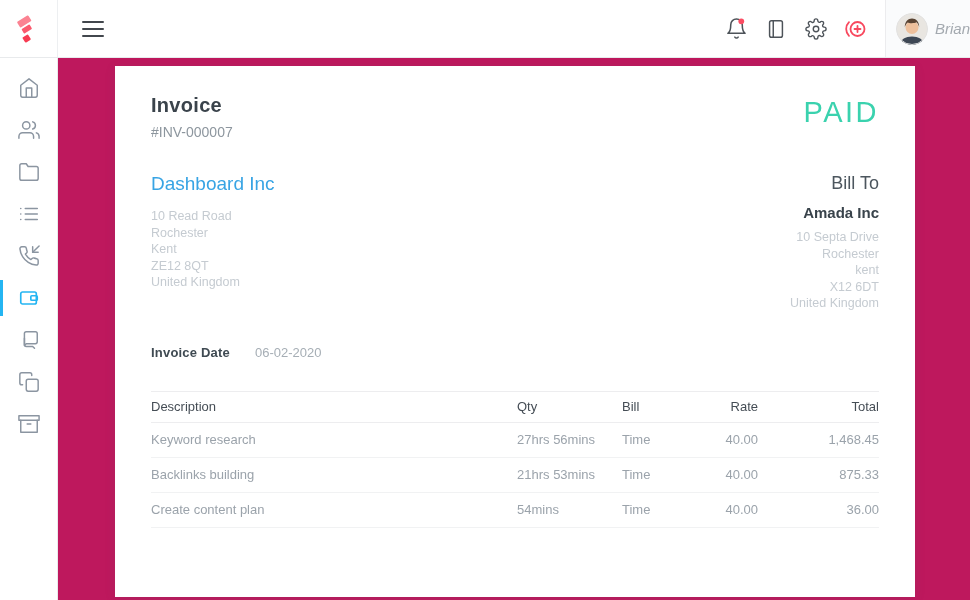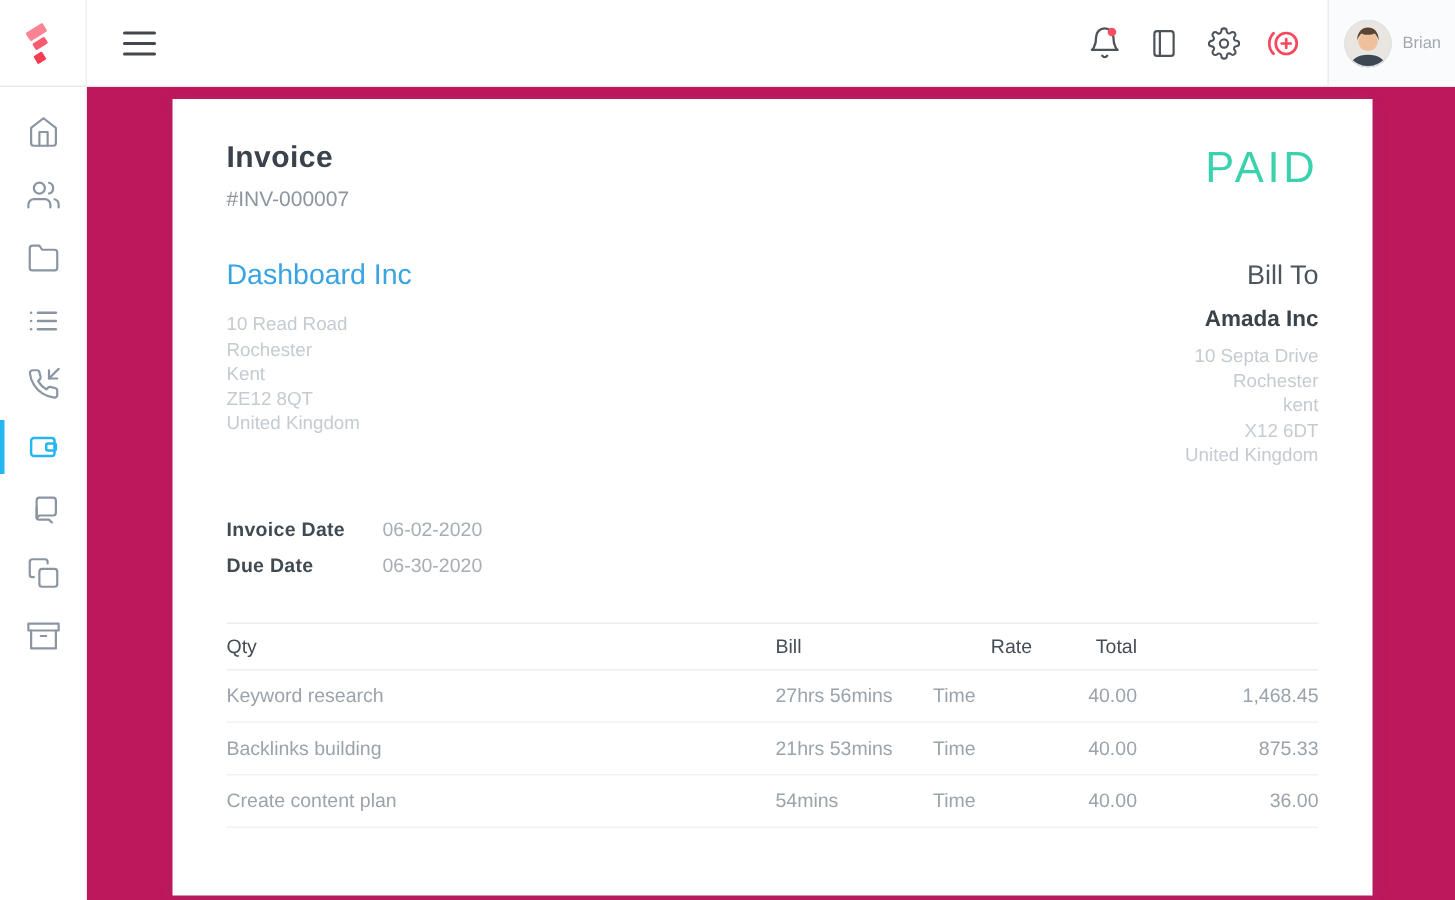--- a/index.html
+++ b/index.html
@@ -13,21 +13,21 @@
               align-items:center; justify-content:center; flex:0 0 58px; cursor:pointer; }
   .burger { margin-left:20px; background:none; border:none; cursor:pointer; display:flex;
             flex-direction:column; gap:5px; padding:4px; }
   .burger span { display:block; width:22px; height:2px; background:#42474d; border-radius:1px; }
   .topbar-right { margin-left:auto; display:flex; align-items:center; gap:14px; padding-right:16px; }
   .tb-icon { width:26px; height:26px; color:#4d5359; display:flex; align-items:center;
              justify-content:center; cursor:pointer; position:relative; }
   .user-box { height:57px; width:85px; background:#fafbfc; border-left:1px solid #ececee;
               display:flex; align-items:center; gap:7px; padding-left:10px; cursor:pointer; flex:0 0 85px; }
   .avatar { width:32px; height:32px; border-radius:50%; overflow:hidden; flex:0 0 32px; }
-  .user-name { font-size:11px; color:#a3a9af; }
+  .user-name { font-size:15px; color:#a3a9af;font-style:italic; }
 
   
   .sidebar { position:absolute; top:58px; left:0; bottom:0; width:58px; background:#fff;
              border-right:1px solid #e8eaec; padding-top:9px; display:flex; flex-direction:column; z-index:10; }
   .side-item { height:42px; display:flex; align-items:center; justify-content:center;
                color:#8b95a1; cursor:pointer; position:relative; }
   .side-item.active { color:#24b5f2; }
   .side-item.active::before { content:""; position:absolute; left:0; top:3px; bottom:3px;
                               width:3px; background:#24b5f2; }
 
@@ -232,29 +232,26 @@
           </div>
       </div>
     </div>
 
     <div class="meta">
       <div class="meta-left">
         <div class="meta-row">
           <span class="meta-label">Invoice Date</span>
           <span class="meta-value">06-02-2020</span>
         </div>
-        <div class="meta-row">
-          <span class="meta-label">Due Date</span>
-          <span class="meta-value">06-30-2020</span>
-        </div>
       </div>
     </div>
 
     <div class="table">
       <div class="thead">
+          <span class="cell col-desc">Description</span>
           <span class="cell col-qty">Qty</span>
           <span class="cell col-unit">Bill</span>
           <span class="cell col-rate">Rate</span>
           <span class="cell col-total">Total</span>
         </div>
       <div>
           <div class="trow">
             <span class="cell col-desc">Keyword research</span>
             <span class="cell col-qty">27hrs 56mins</span>
             <span class="cell col-unit">Time</span>

